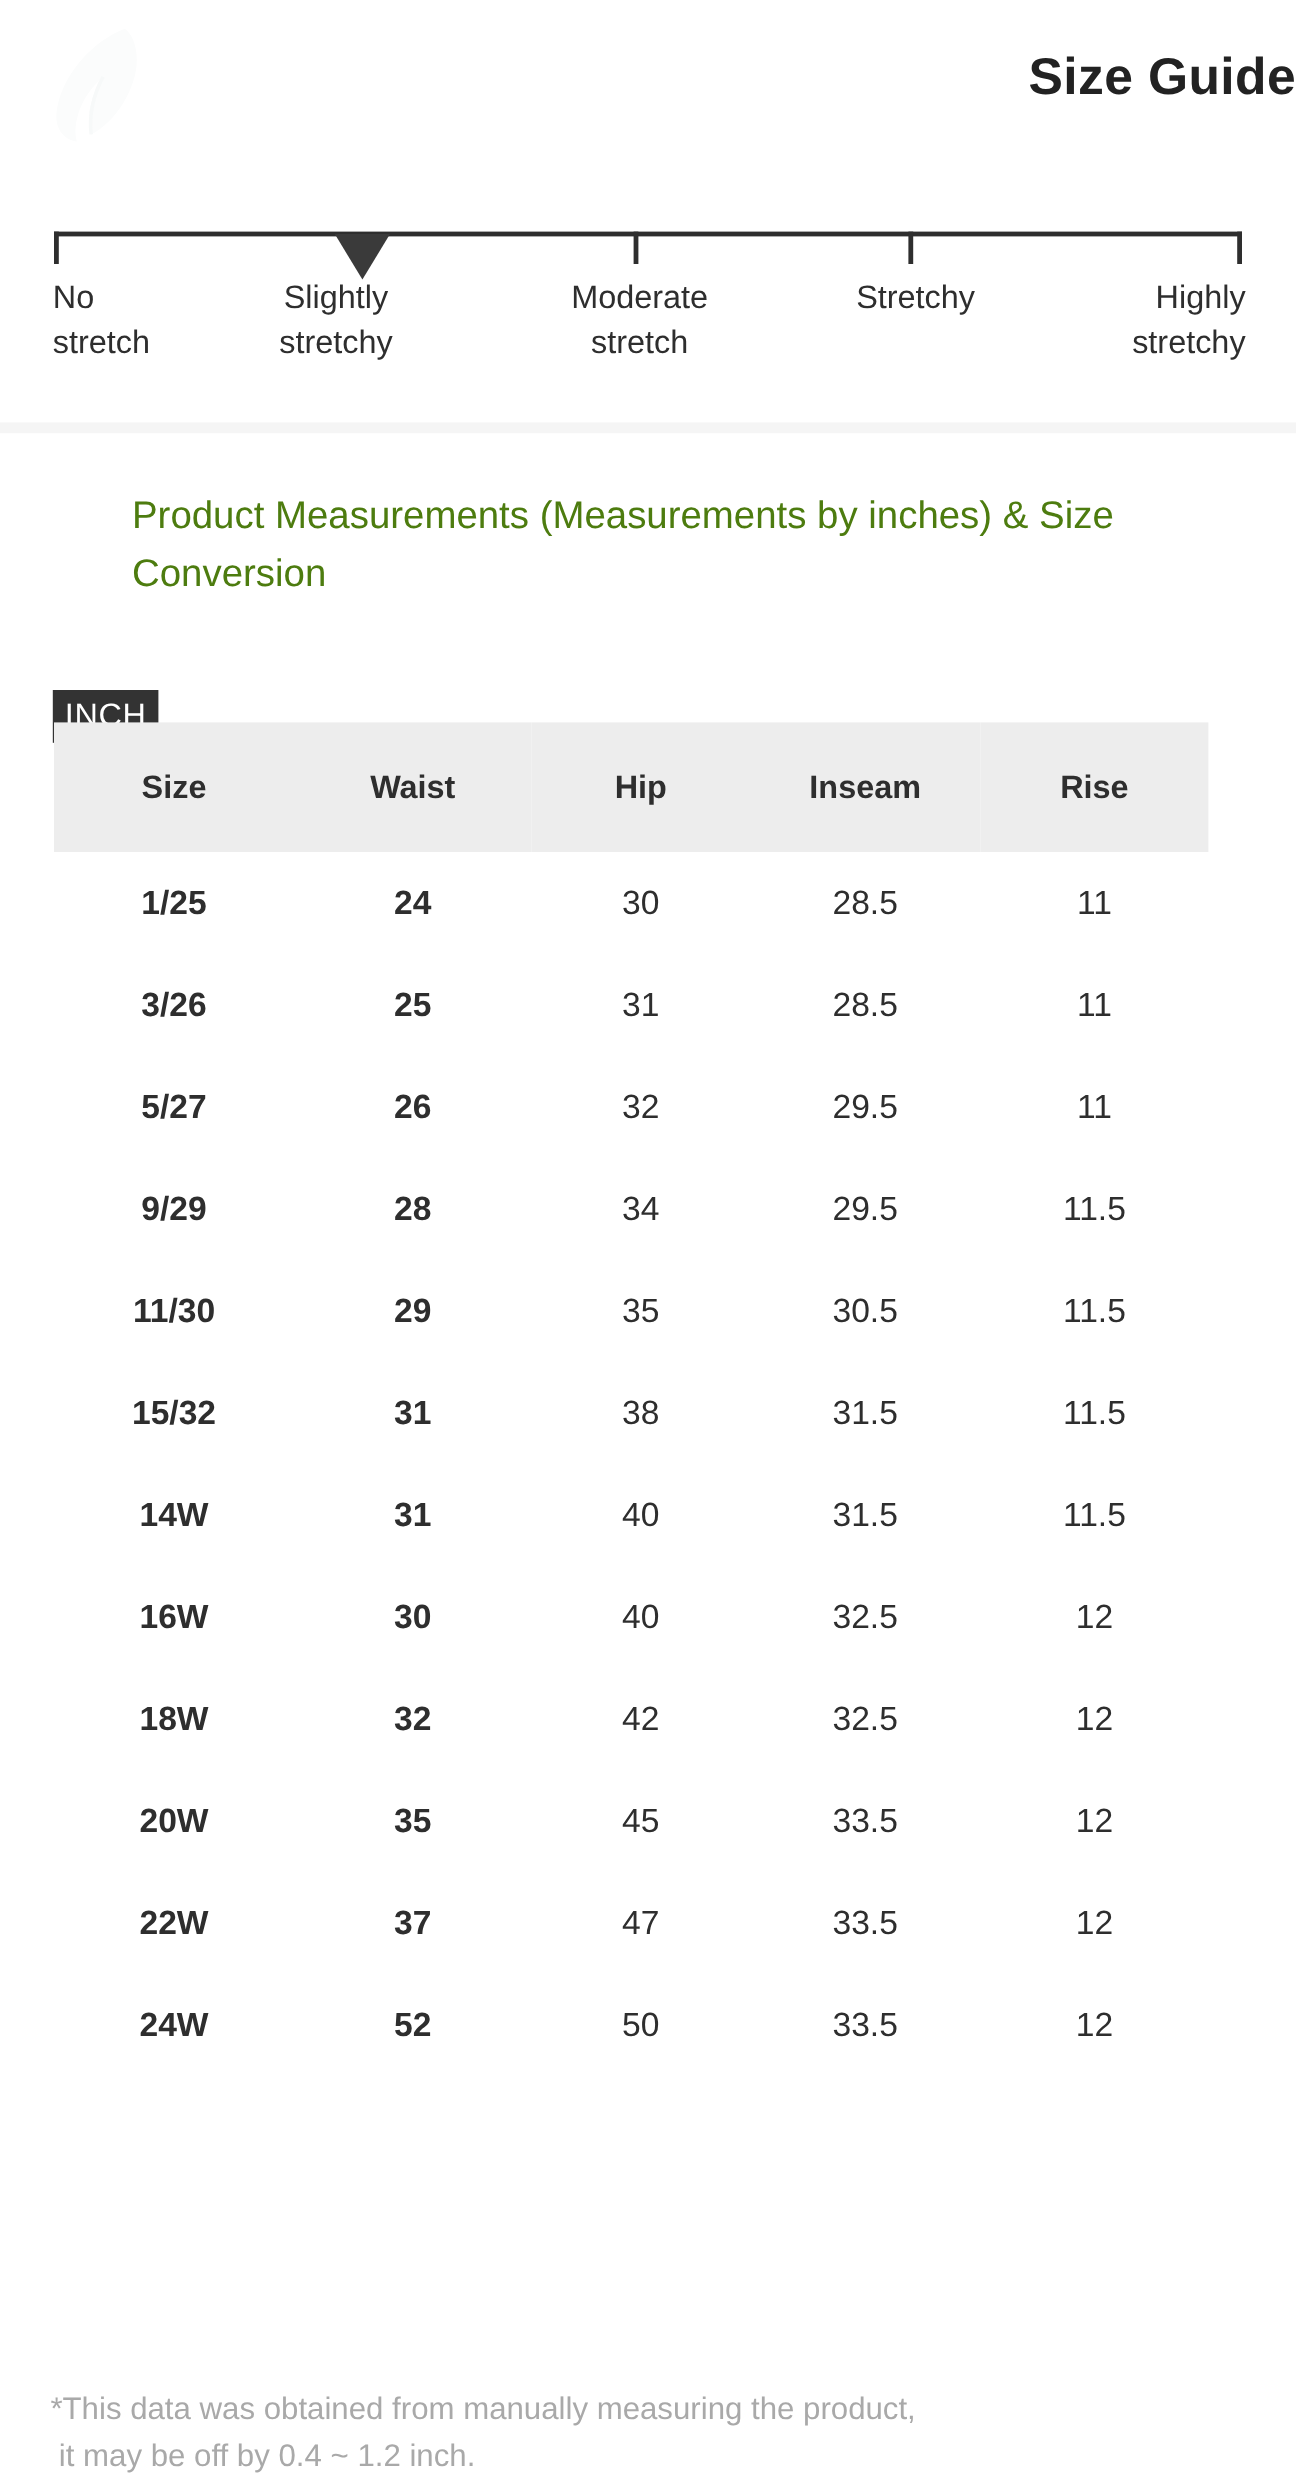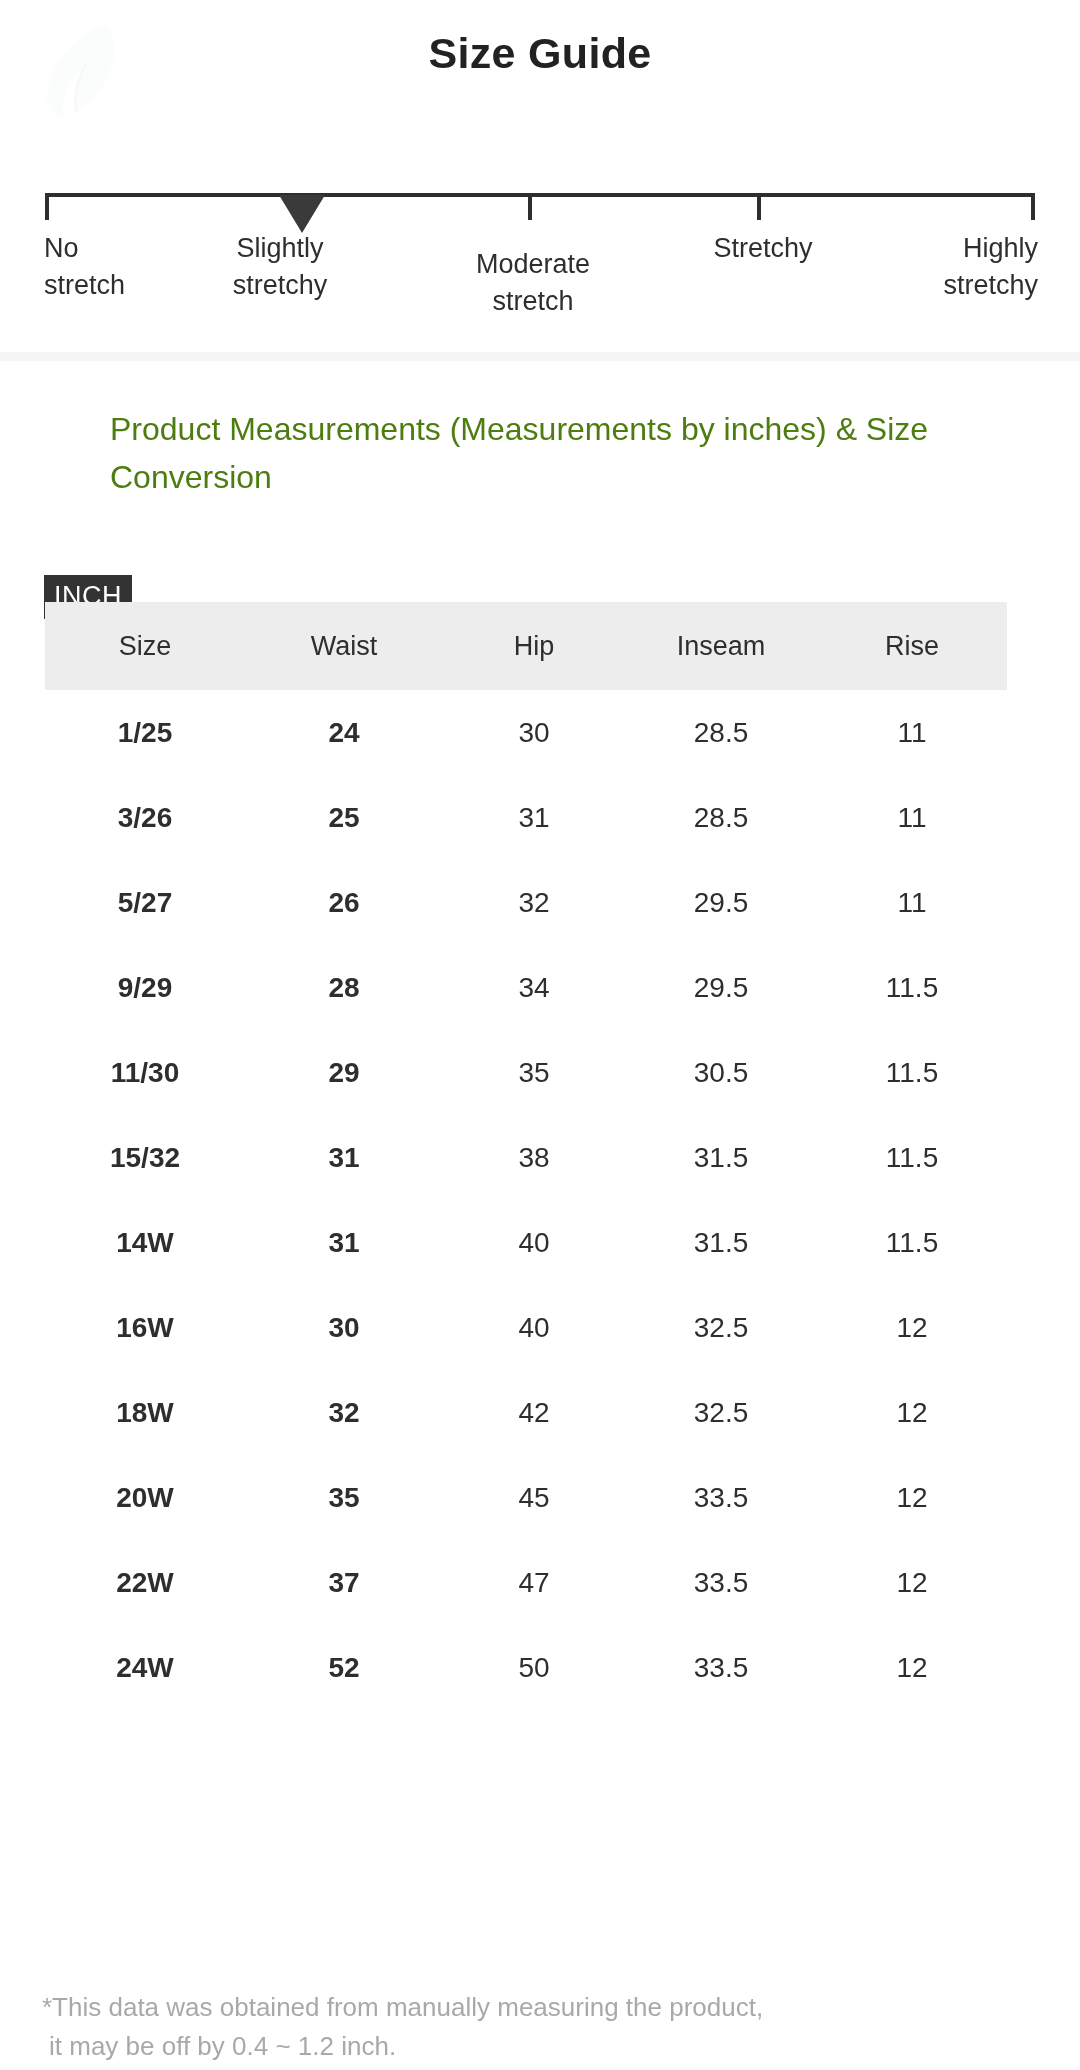--- a/index.html
+++ b/index.html
@@ -24,23 +24,23 @@
     width: 96px;
     height: 104px;
     opacity: 1;
     pointer-events: none;
   }
 
   
   .page-title {
     position: absolute;
     left: 0;
-    top: 29px;
+    top: 40px;
     width: 1080px;
-    text-align: center;
+    text-align: right;
     font-size: 43px;
     font-weight: bold;
     letter-spacing: 0.3px;
     color: #222222;
   }
 
   
   .stretch-section {
     position: absolute;
     left: 0;
@@ -144,25 +144,25 @@
   }
   .size-table col.c-size   { width: 200px; }
   .size-table col.c-waist  { width: 198px; }
   .size-table col.c-hip    { width: 182px; }
   .size-table col.c-inseam { width: 192px; }
   .size-table col.c-rise   { width: 190px; }
 
   .size-table thead th {
     background: #ededed;
     font-size: 27px;
-    font-weight: normal;
+    font-weight: bold;
     color: #2e2e2e;
     height: 80px;
     text-align: center;
-    padding: 4px;
+    padding: 14px;
   }
   .size-table tbody td {
     height: 85px;
     text-align: center;
     font-size: 28px;
     color: #2e2e2e;
     padding: 0;
     background: #ffffff;
   }
   .size-table tbody td.col-size,
@@ -206,21 +206,21 @@
   </div>
   <div class="scale-labels">
     <div class="scale-label" style="left:44px; text-align:left;">
       <span class="ln">No</span>
       <span class="ln">stretch</span>
     </div>
     <div class="scale-label" style="left:190px; width:180px; text-align:center;">
       <span class="ln">Slightly</span>
       <span class="ln">stretchy</span>
     </div>
-    <div class="scale-label" style="left:438px; width:190px; text-align:center;margin-top:16px;">
+    <div class="scale-label" style="left:438px; width:190px; text-align:center;">
       <span class="ln">Moderate</span>
       <span class="ln">stretch</span>
     </div>
     <div class="scale-label" style="left:668px; width:190px; text-align:center;">
       <span class="ln">Stretchy</span>
     </div>
     <div class="scale-label" style="left:856px; width:182px; text-align:right;">
       <span class="ln">Highly</span>
       <span class="ln">stretchy</span>
     </div>

